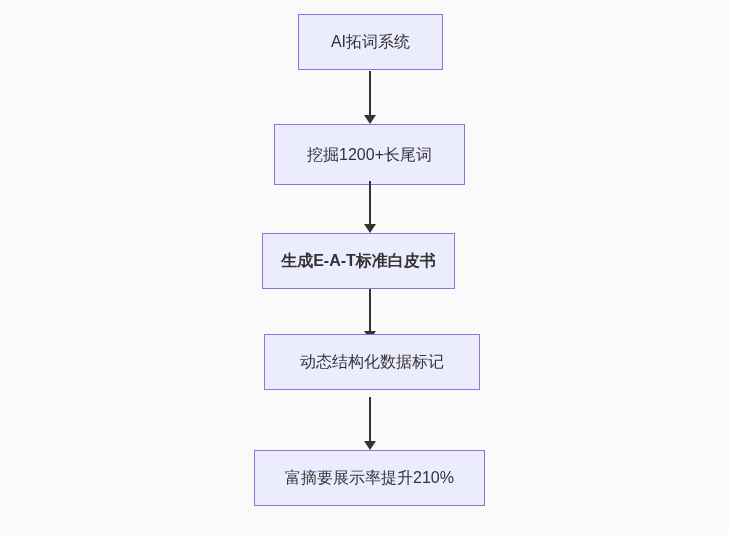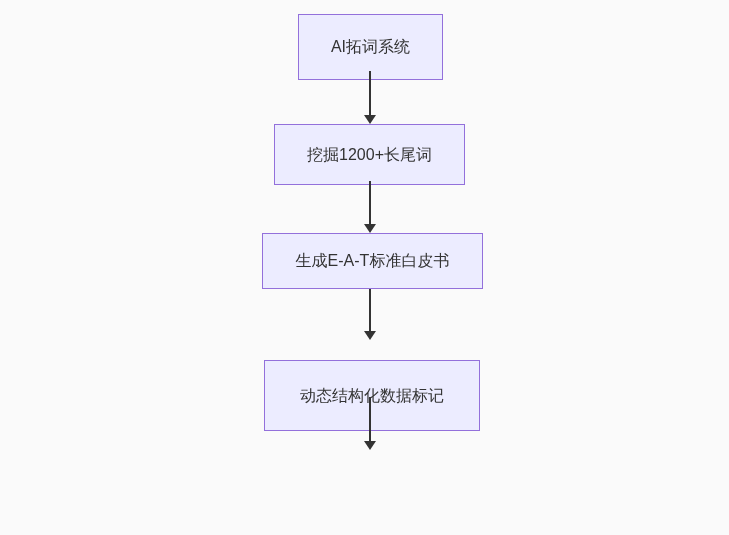--- a/index.html
+++ b/index.html
@@ -47,24 +47,24 @@
     background: var(--edge);
   }
   .edge-arrowhead {
     width: 0;
     height: 0;
     border-left: 6.5px solid transparent;
     border-right: 6.5px solid transparent;
     border-top: 9px solid var(--edge);
   }
   
-  .n0 { left: 298px; top: 14px;  width: 145px; height: 66px; }
+  .n0 { left: 298px; top: 14px;  width: 145px; height: 56px; }
   .n1 { left: 274px; top: 124px; width: 191px; height: 61px; }
-  .n2 { left: 262px; top: 233px; width: 221px; height: 56px; }
-  .n3 { left: 264px; top: 360px; width: 216px; height: 71px; }
+  .n2 { left: 262px; top: 233px; width: 193px; height: 56px; font-weight: bold; }
+  .n3 { left: 264px; top: 334px; width: 216px; height: 56px; }
   .n4 { left: 254px; top: 450px; width: 231px; height: 56px; }
   
   .e0 { left: 363px; top: 71px;  height: 53px; }
   .e1 { left: 363px; top: 181px; height: 52px; }
   .e2 { left: 363px; top: 289px; height: 51px; }
   .e3 { left: 363px; top: 397px; height: 53px; }
 </style>
 </head>
 <body>
 
@@ -99,14 +99,17 @@
 
   <div class="node n3">
     <span>动态结构化数据标记</span>
   </div>
 
   <div class="edge e3">
     <div class="edge-line"></div>
     <div class="edge-arrowhead"></div>
   </div>
 
+  <div class="node n4">
+    <span>富摘要展示率提升210%</span>
+  </div>
 
 </div>
 
 </body></html>

